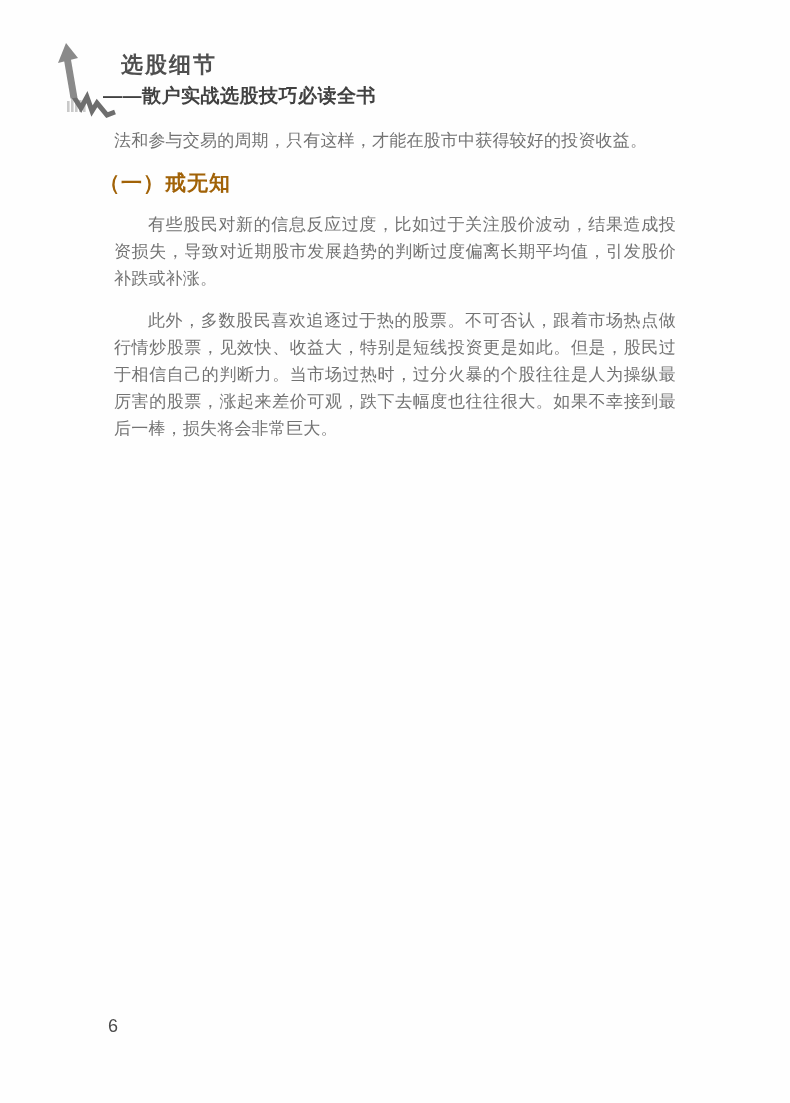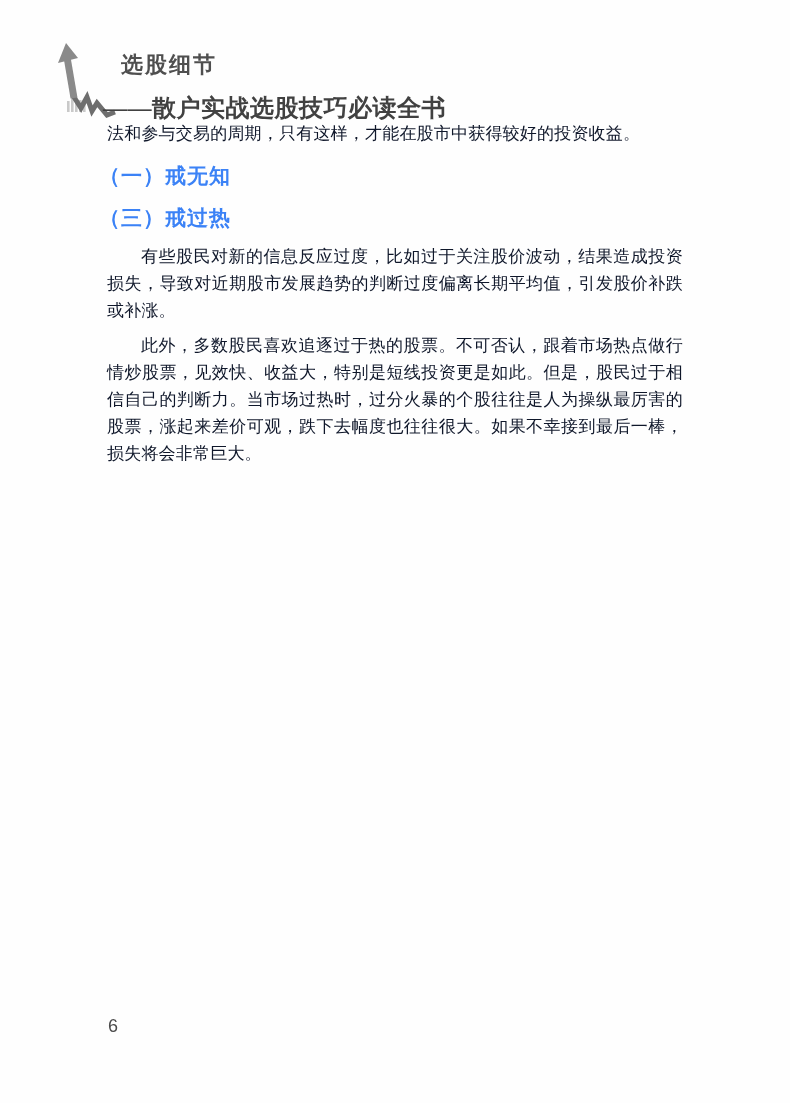--- a/index.html
+++ b/index.html
@@ -20,43 +20,43 @@
     position: absolute; left: 58px; top: 42px;
     width: 62px; height: 78px;
   }
   .series-title {
     position: absolute; left: 121px; top: 52px;
     font-family: "Liberation Sans", sans-serif;
     font-weight: bold; font-size: 22px; line-height: 26px;
     color: #4f4f4f; letter-spacing: 2px;
   }
   .series-subtitle {
-    position: absolute; left: 103px; top: 96px;
-    font-family: Liberation Serif, serif;
-    font-weight: bold; font-size: 24px; line-height: 24px;
+    position: absolute; left: 103px; top: 84px;
+    font-family: Liberation Sans, sans-serif;
+    font-weight: bold; font-size: 19px; line-height: 24px;
     color: #414141; letter-spacing: 0.5px;
   }
   
   .text-block {
     position: absolute; left: 99px; top: 112px; width: 592px;
   }
   p.body {
-    margin: 8px;
+    margin: 15px;
     font-family: "Liberation Serif", serif;
     font-size: 17px; line-height: 27px;
-    color: #0f172a;
+    color: #737373;
     text-align: justify;
     letter-spacing: 0.2px;
   }
   p.indent { text-indent: 2em; }
   h2.section {
     margin: 16px 0 12px 0;
     font-family: "Liberation Sans", sans-serif;
     font-weight: bold; font-size: 21px; line-height: 26px;
-    color: #3b82f6; letter-spacing: 1px;
+    color: #a16207; letter-spacing: 1px;
   }
   .page-number {
     position: absolute; left: 108px; top: 1016px;
     font-family: "Liberation Sans", sans-serif;
     font-size: 18px; color: #4a4a4a;
   }
 </style>
 </head>
 <body>
 
@@ -82,20 +82,19 @@
   </div>
   <div class="series-title">选股细节</div>
   <div class="series-subtitle">——散户实战选股技巧必读全书</div>
 
   <div class="text-block">
     <p class="body">法和参与交易的周期，只有这样，才能在股市中获得较好的投资收益。</p>
 
     <h2 class="section">（一）戒无知</h2>
 
 
-    <h2 class="section">（三）戒过热</h2>
     <p class="body indent">有些股民对新的信息反应过度，比如过于关注股价波动，结果造成投资损失，导致对近期股市发展趋势的判断过度偏离长期平均值，引发股价补跌或补涨。</p>
     <p class="body indent">此外，多数股民喜欢追逐过于热的股票。不可否认，跟着市场热点做行情炒股票，见效快、收益大，特别是短线投资更是如此。但是，股民过于相信自己的判断力。当市场过热时，过分火暴的个股往往是人为操纵最厉害的股票，涨起来差价可观，跌下去幅度也往往很大。如果不幸接到最后一棒，损失将会非常巨大。</p>
   </div>
 
   <div class="page-number">6</div>
 
 </div>
 
 </body></html>

